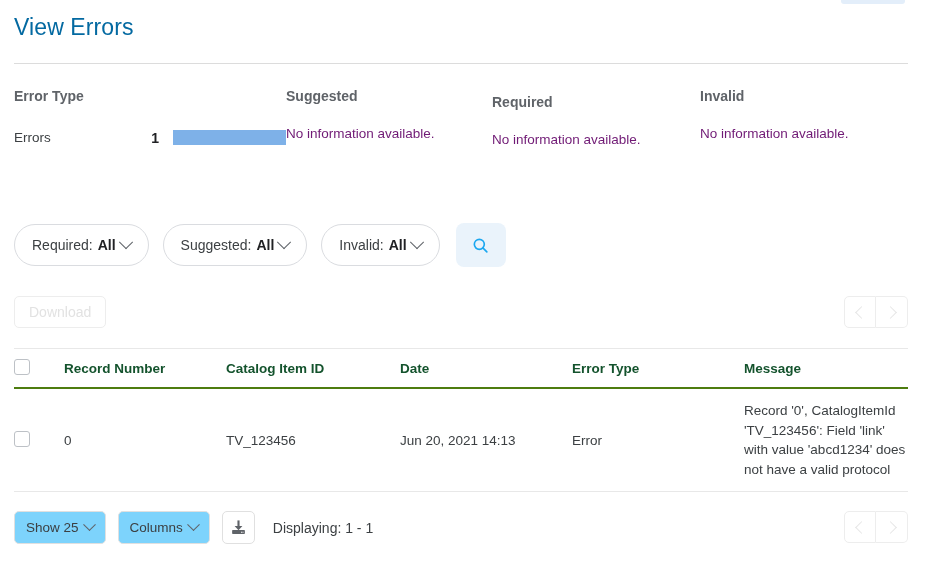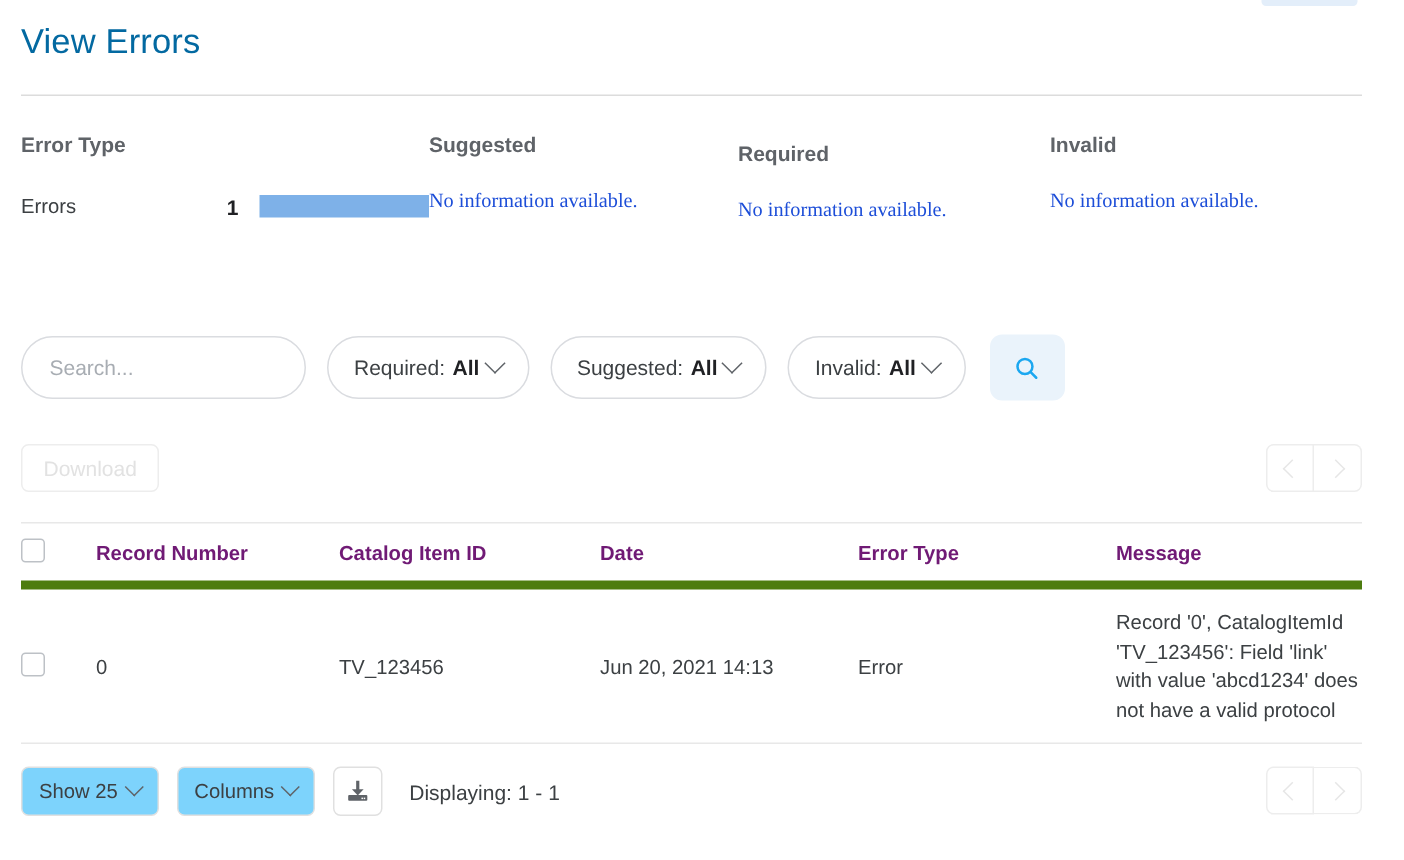--- a/index.html
+++ b/index.html
@@ -66,23 +66,22 @@
 
   .summary-head {
     font-size: 14px;
     font-weight: bold;
     color: #5f6368;
     margin: 0 0 22px 0;
     white-space: nowrap;
   }
   .summary-note {
     font-size: 13.5px;
-    color: #1d4ed8;
+    color: #701a75;
     white-space: nowrap;
-    font-family: Liberation Serif, serif;
   }
 
   .chart-rows { position: relative; }
   .chart-row {
     display: flex;
     align-items: center;
     height: 23px;
   }
   .chart-label {
     width: 126px;
@@ -241,23 +240,23 @@
   }
   table.errors-table {
     width: 894px;
     border-collapse: collapse;
     table-layout: fixed;
   }
   table.errors-table th {
     text-align: left;
     font-size: 13.5px;
     font-weight: bold;
-    color: #701a75;
+    color: #14532d;
     padding: 10px 0 9px 0;
-    border-bottom: 6px solid #4d7c0f;
+    border-bottom: 2px solid #4d7c0f;
     vertical-align: middle;
   }
   table.errors-table td {
     font-size: 13.5px;
     color: #3c4043;
     padding: 12px 0;
     border-bottom: 1px solid #e8e8e8;
     vertical-align: middle;
   }
   .col-check   { width: 50px; }
@@ -380,21 +379,20 @@
 
   <div class="summary-col col-invalid">
     <div class="summary-head">Invalid</div>
     <div class="summary-note">No information available.</div>
   </div>
 
 </div>
 
 <div class="filter-bar">
 
-  <input class="search-input" type="text" placeholder="Search..." style="">
 
 
   <div class="filter-pill">
     <span>Required:</span>
     <span class="pill-value">All</span>
     <span class="caret"></span>
   </div>
 
   <div class="filter-pill">
     <span>Suggested:</span>

